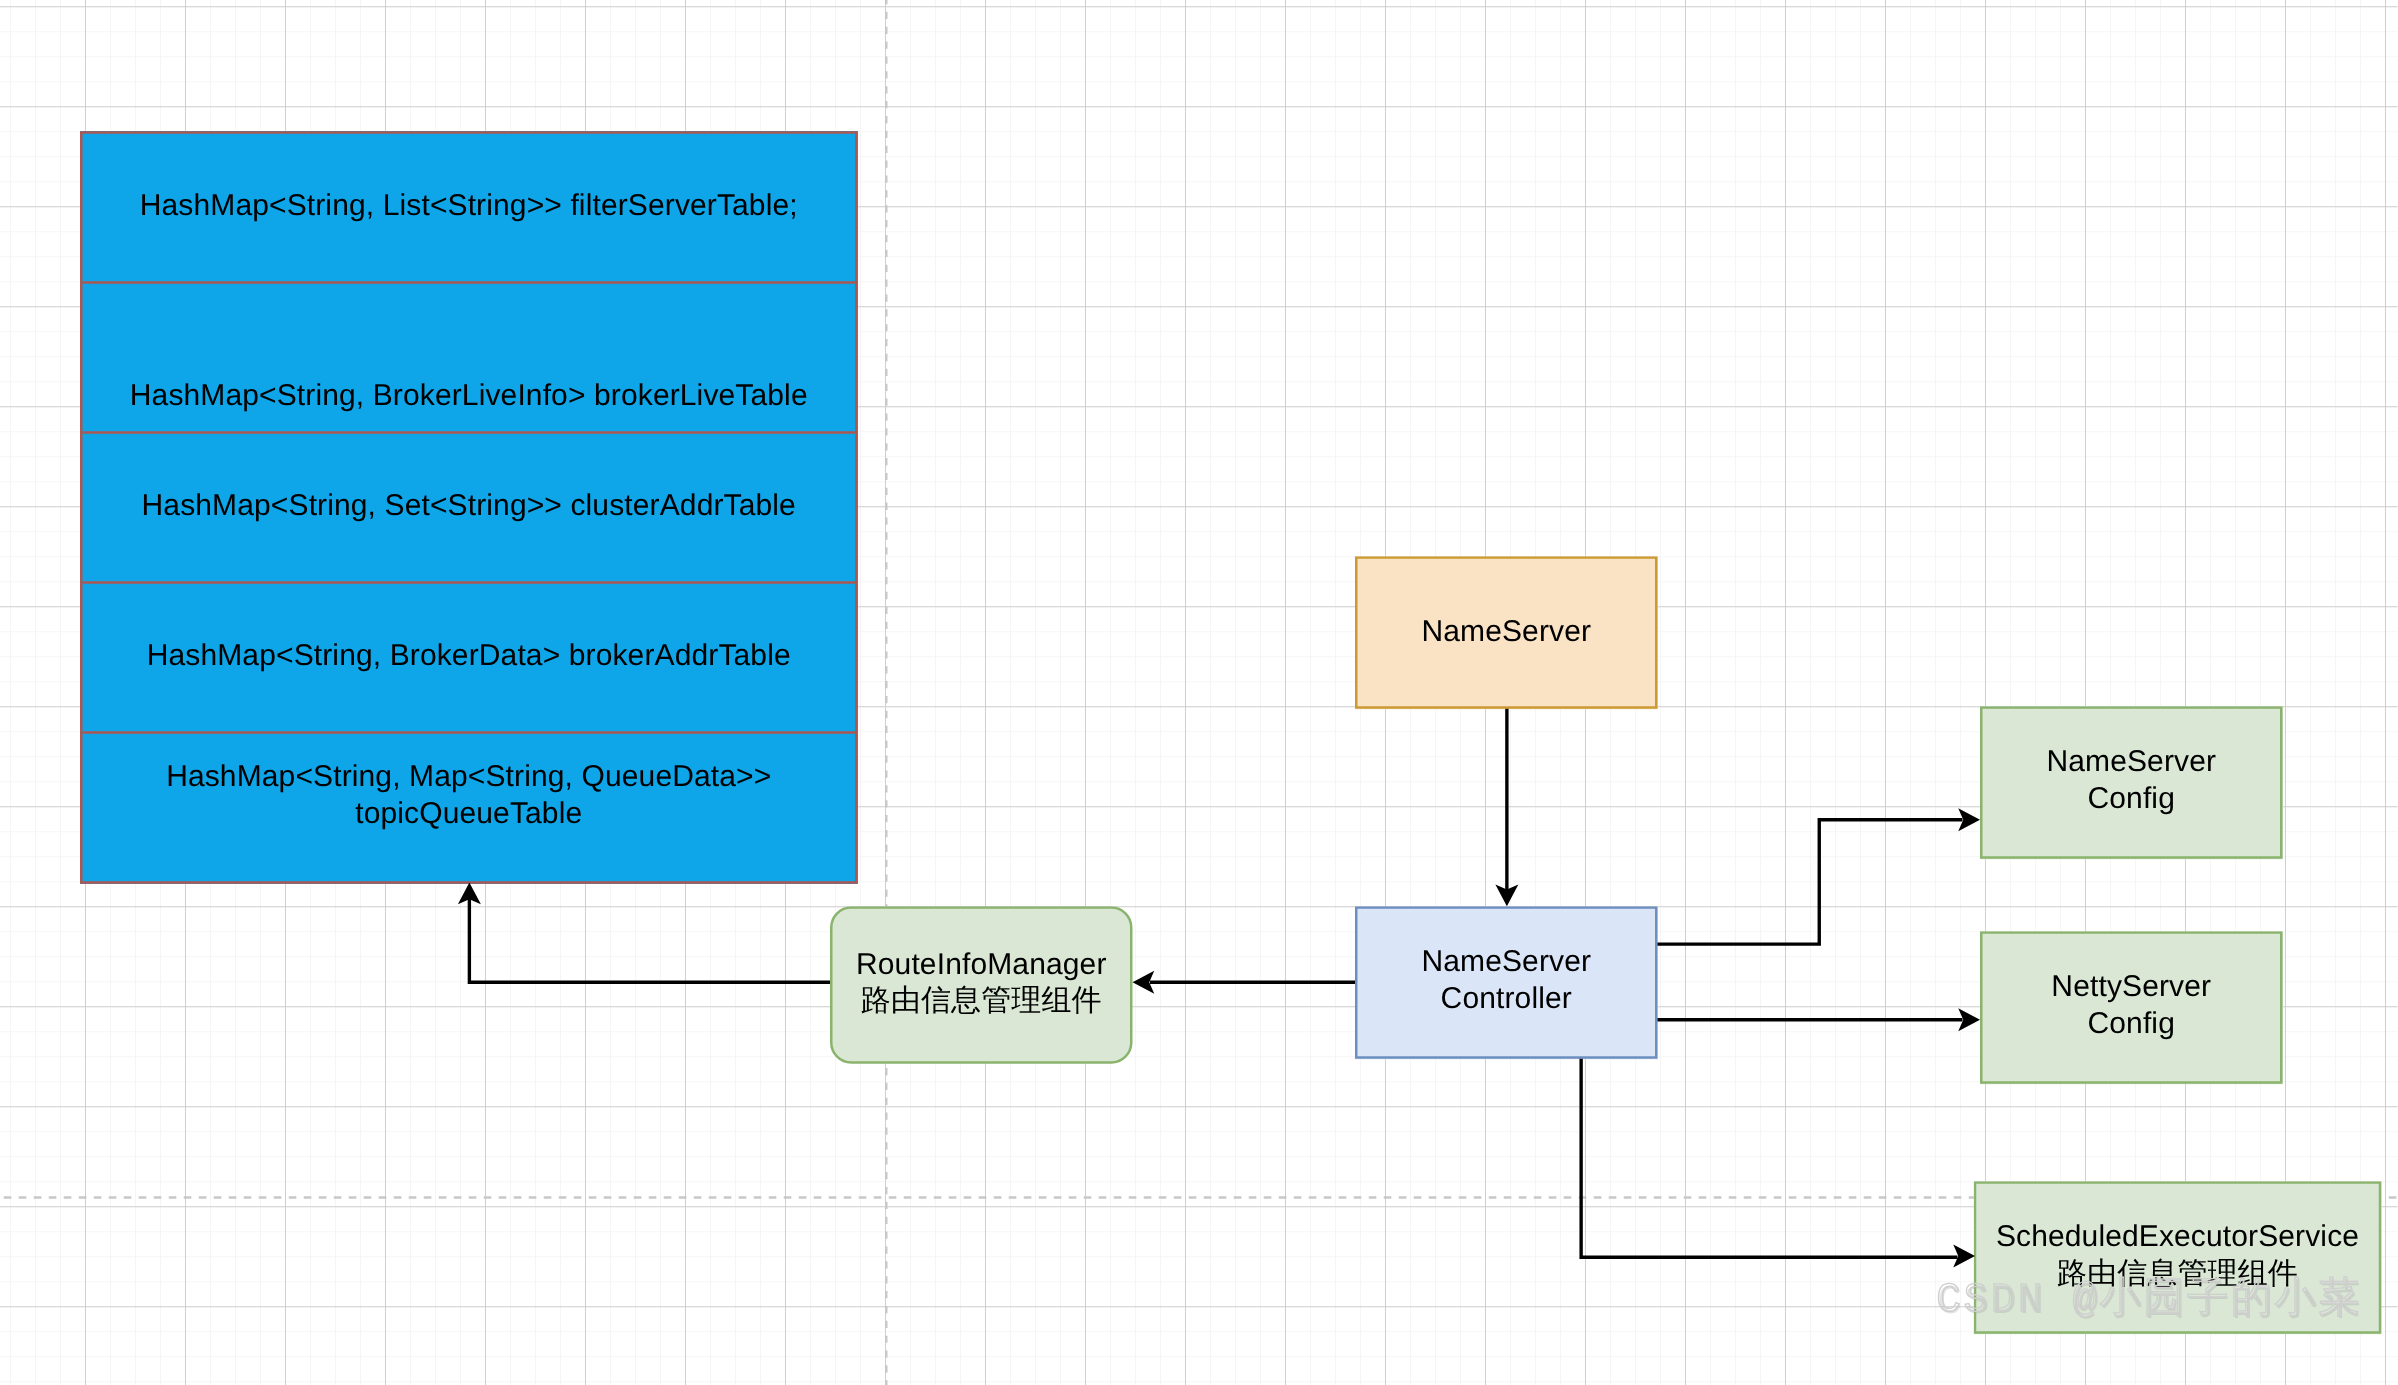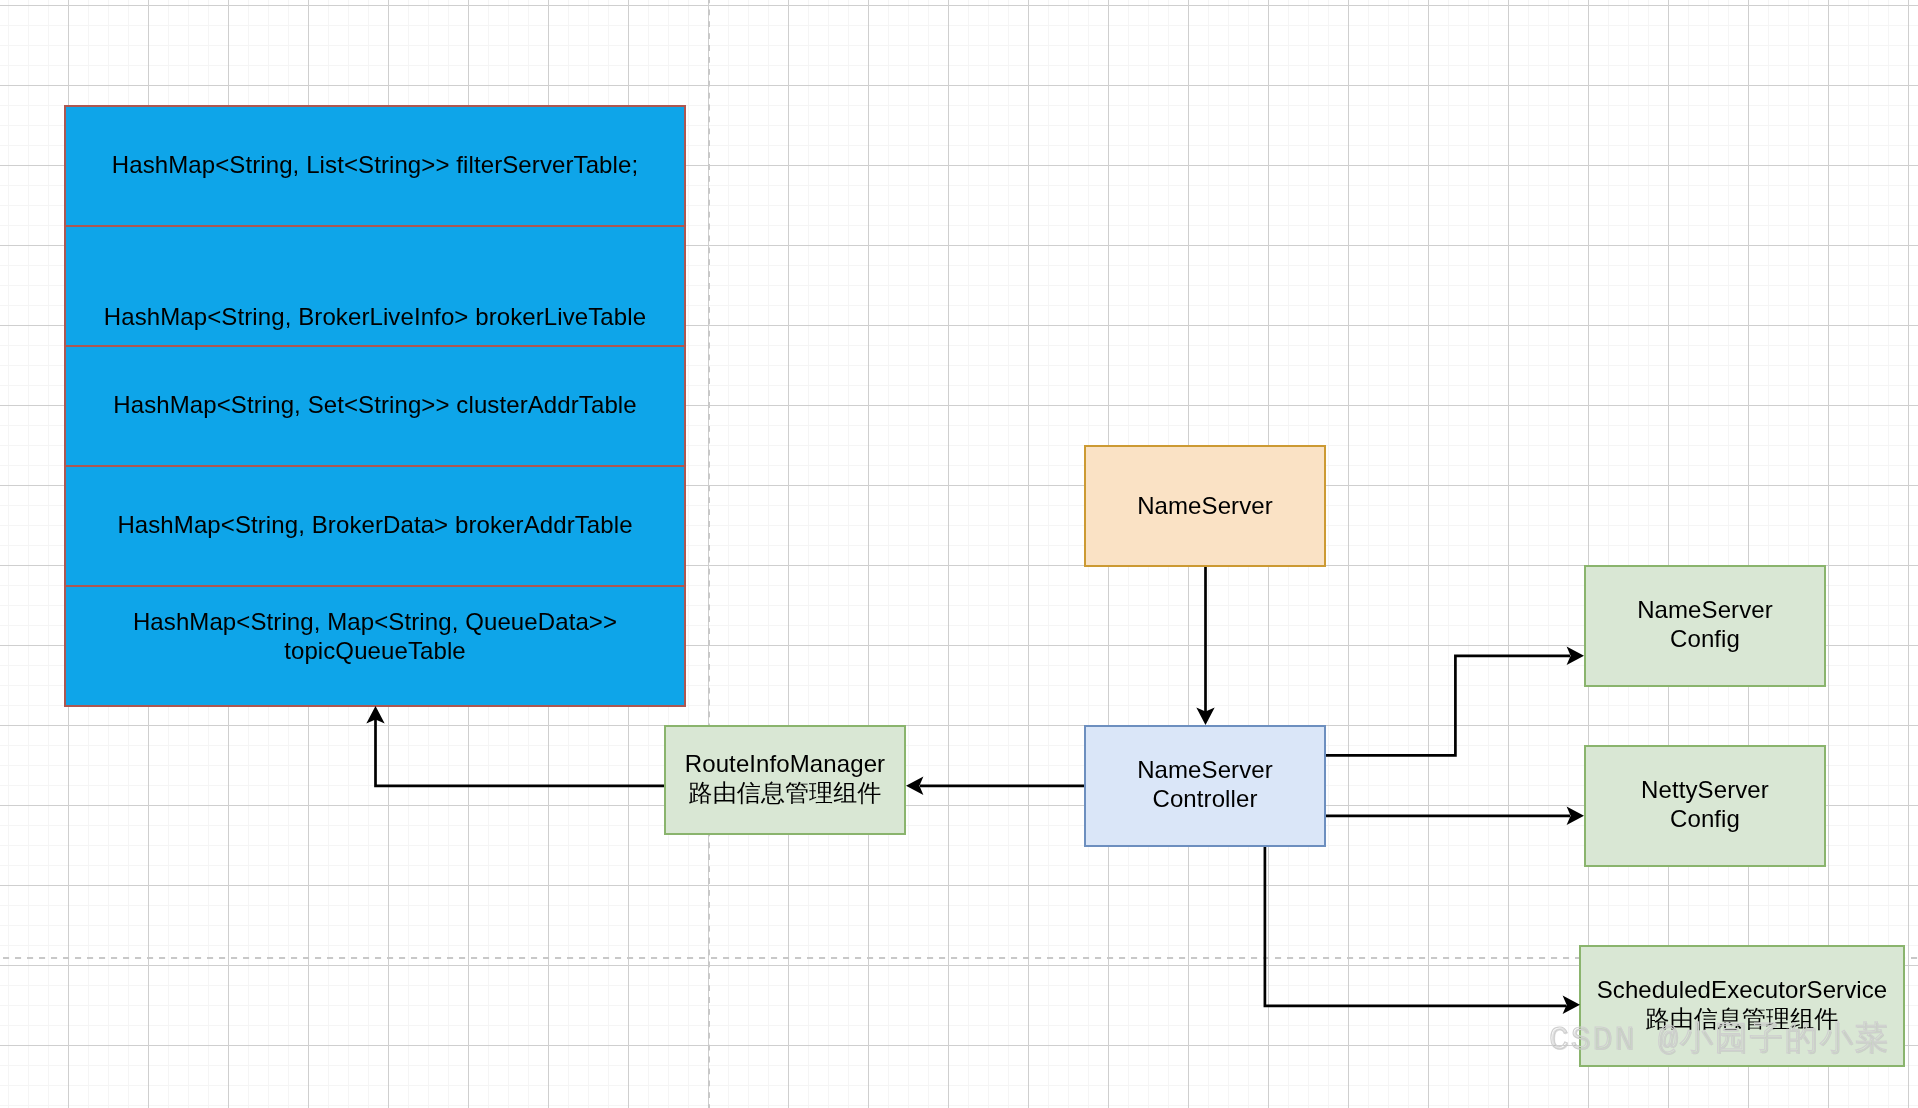--- a/index.html
+++ b/index.html
@@ -81,21 +81,21 @@
     <div class="rt-row" style="top:238px; height:120px; font-size:24px;">HashMap&lt;String, Set&lt;String&gt;&gt; clusterAddrTable</div>
     <div class="rt-row" style="top:478px; height:120px; font-size:24px; white-space:pre-line; padding-bottom:18px;">HashMap&lt;String, Map&lt;String, QueueData&gt;&gt;
 topicQueueTable</div>
   </div>
 
   <div class="node orange" style="left:1084px; top:445px; width:242px; height:122px; font-size:24px;">NameServer</div>
 
   <div class="node blue twoline" style="left:1084px; top:725px; width:242px; height:122px; font-size:24px;">NameServer
 Controller</div>
 
-  <div class="node green twoline" style="left:664px; top:725px; width:242px; height:110px; font-size:24px;">RouteInfoManager
+  <div class="node green twoline" style="left:664px; top:725px; width:242px; height:126px; font-size:24px;border-radius:17px;">RouteInfoManager
 路由信息管理组件</div>
 
   <div class="node green twoline" style="left:1584px; top:565px; width:242px; height:122px; font-size:24px;">NameServer
 Config</div>
 
   <div class="node green twoline" style="left:1584px; top:745px; width:242px; height:122px; font-size:24px;">NettyServer
 Config</div>
 
   <div class="node green twoline" style="left:1579px; top:945px; width:326px; height:122px; font-size:24px;">ScheduledExecutorService
 路由信息管理组件</div>

